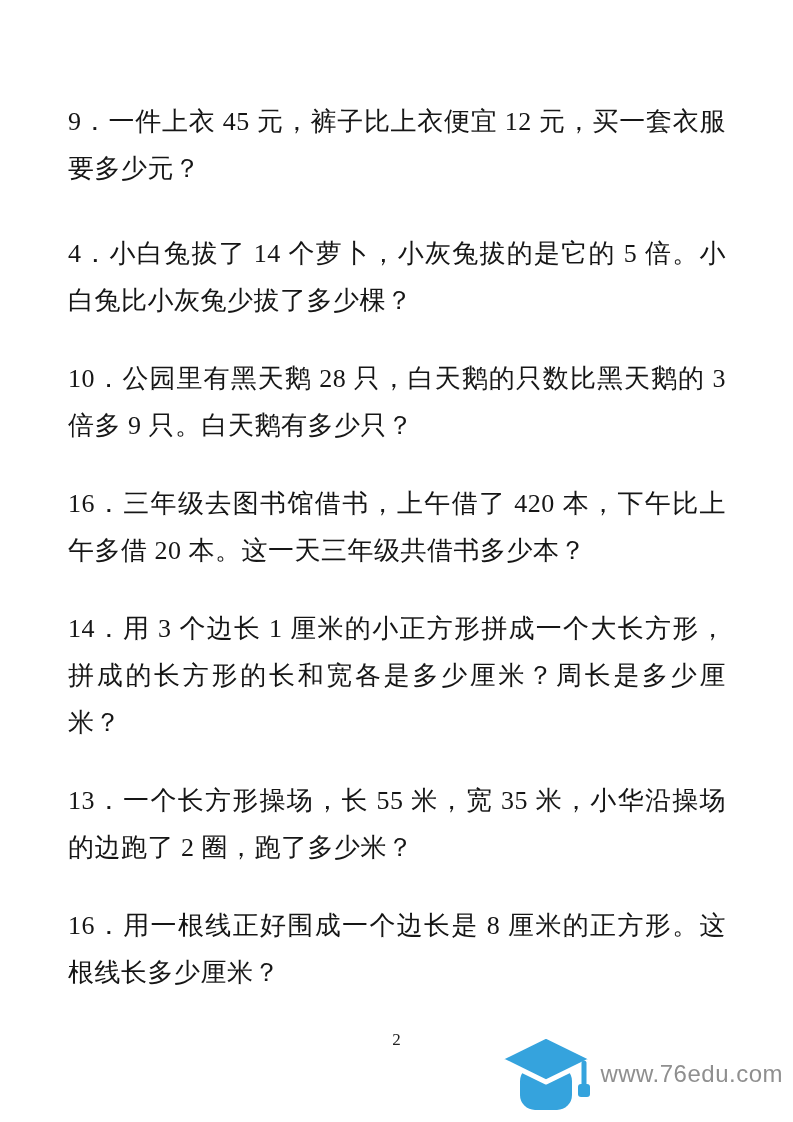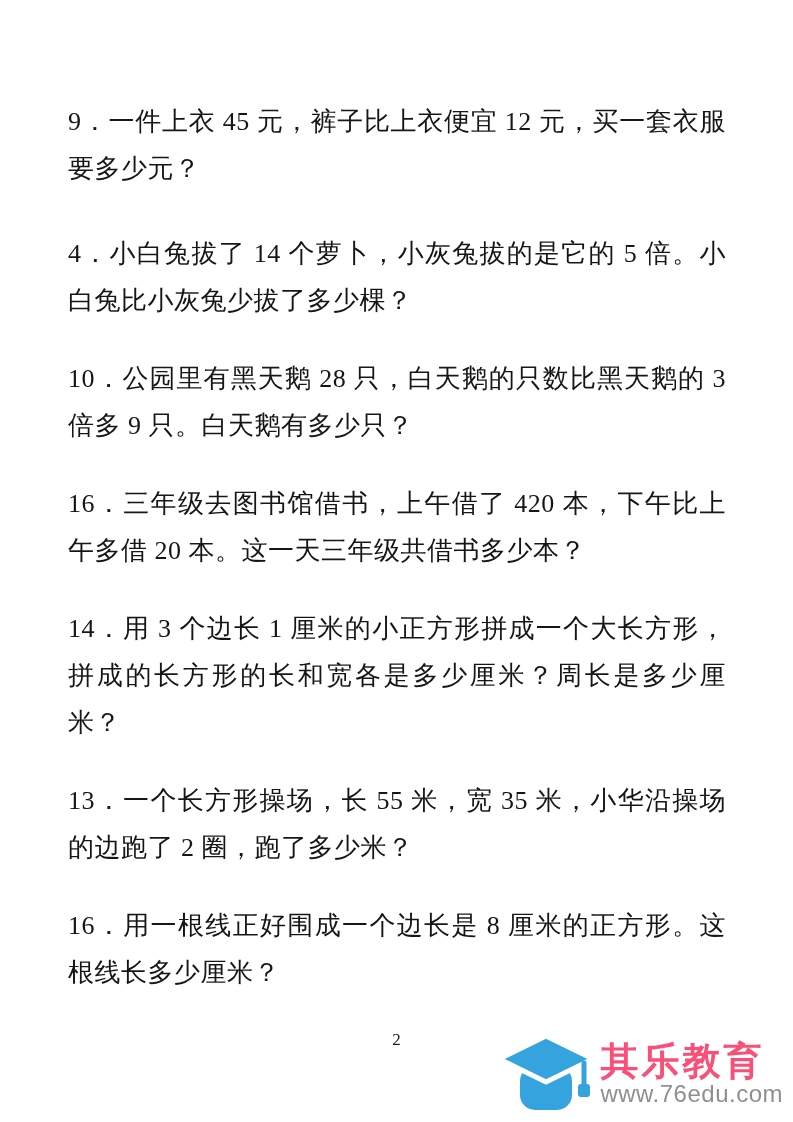--- a/index.html
+++ b/index.html
@@ -76,16 +76,15 @@
 <div class="logo">
   <span class="logo-icon">
     <svg width="100" height="84" viewBox="0 0 100 84" xmlns="http://www.w3.org/2000/svg">
       <rect x="24" y="34" width="52" height="44" rx="15" fill="#35A3DD"></rect>
       <polygon points="50,4 97,27 50,50 3,27" fill="#35A3DD" stroke="#ffffff" stroke-width="5" stroke-linejoin="round"></polygon>
       <line x1="88" y1="31" x2="88" y2="54" stroke="#35A3DD" stroke-width="5" stroke-linecap="round"></line>
       <rect x="82" y="52" width="12" height="13" rx="3" fill="#35A3DD"></rect>
     </svg>
   </span>
   <span class="logo-text">
-    <span class="brand-name">其乐教育</span>
     <span class="brand-url">www.76edu.com</span>
   </span>
 </div>
 
 </body></html>

